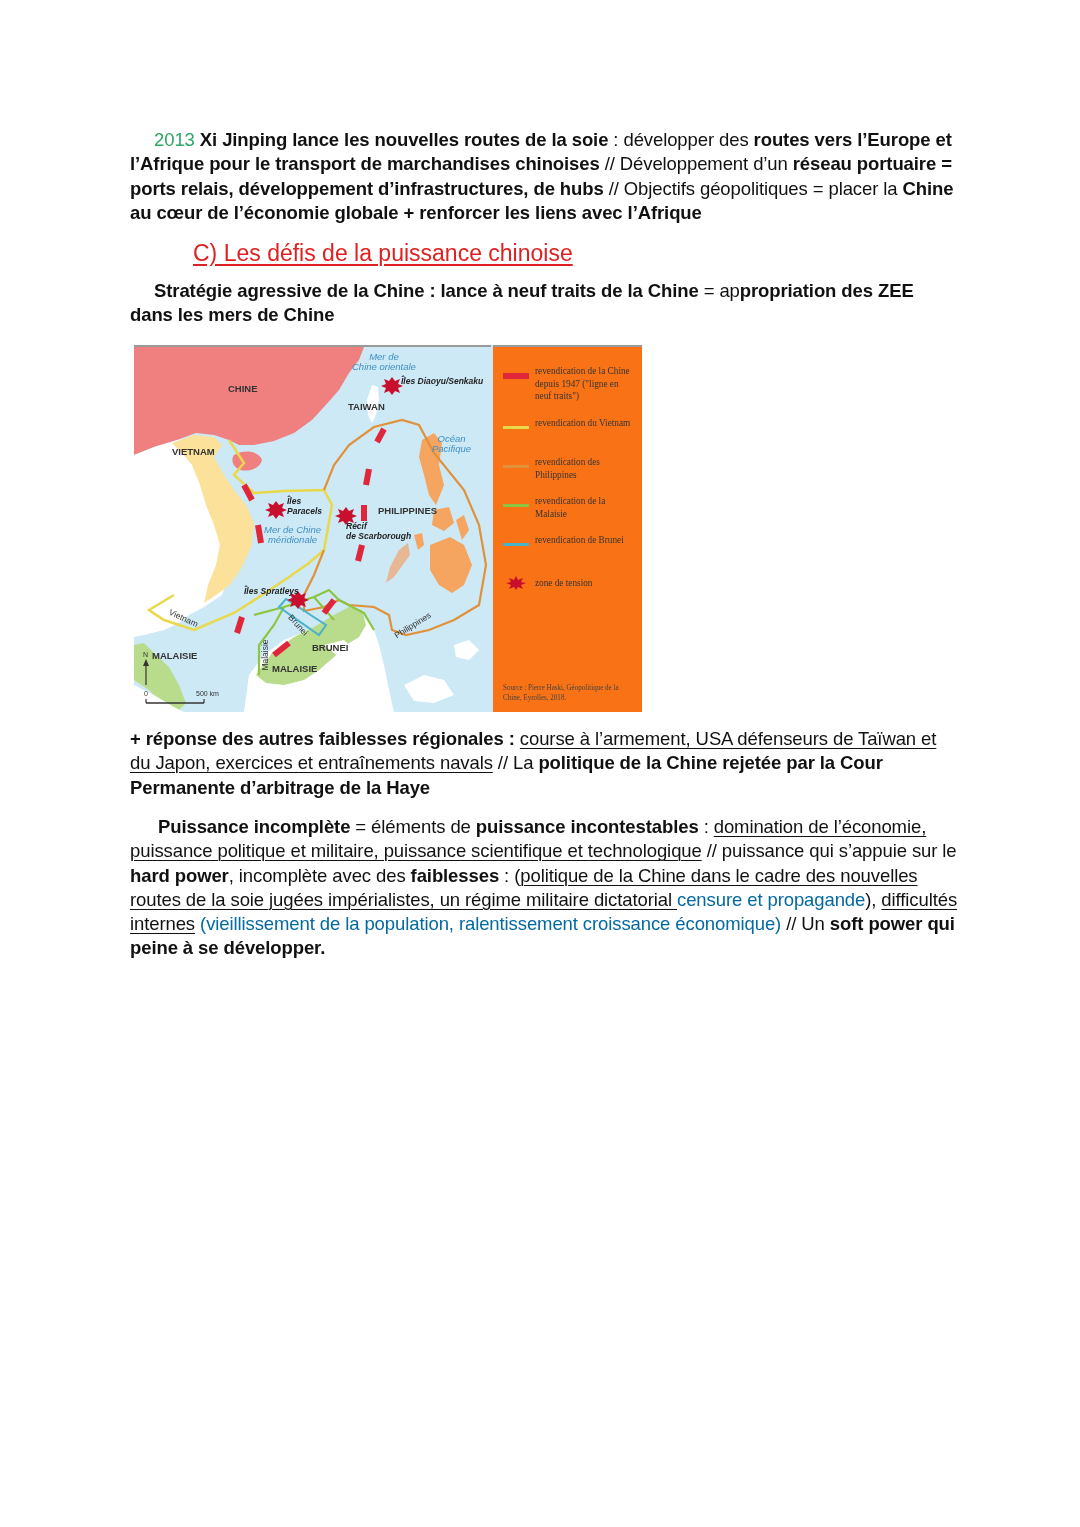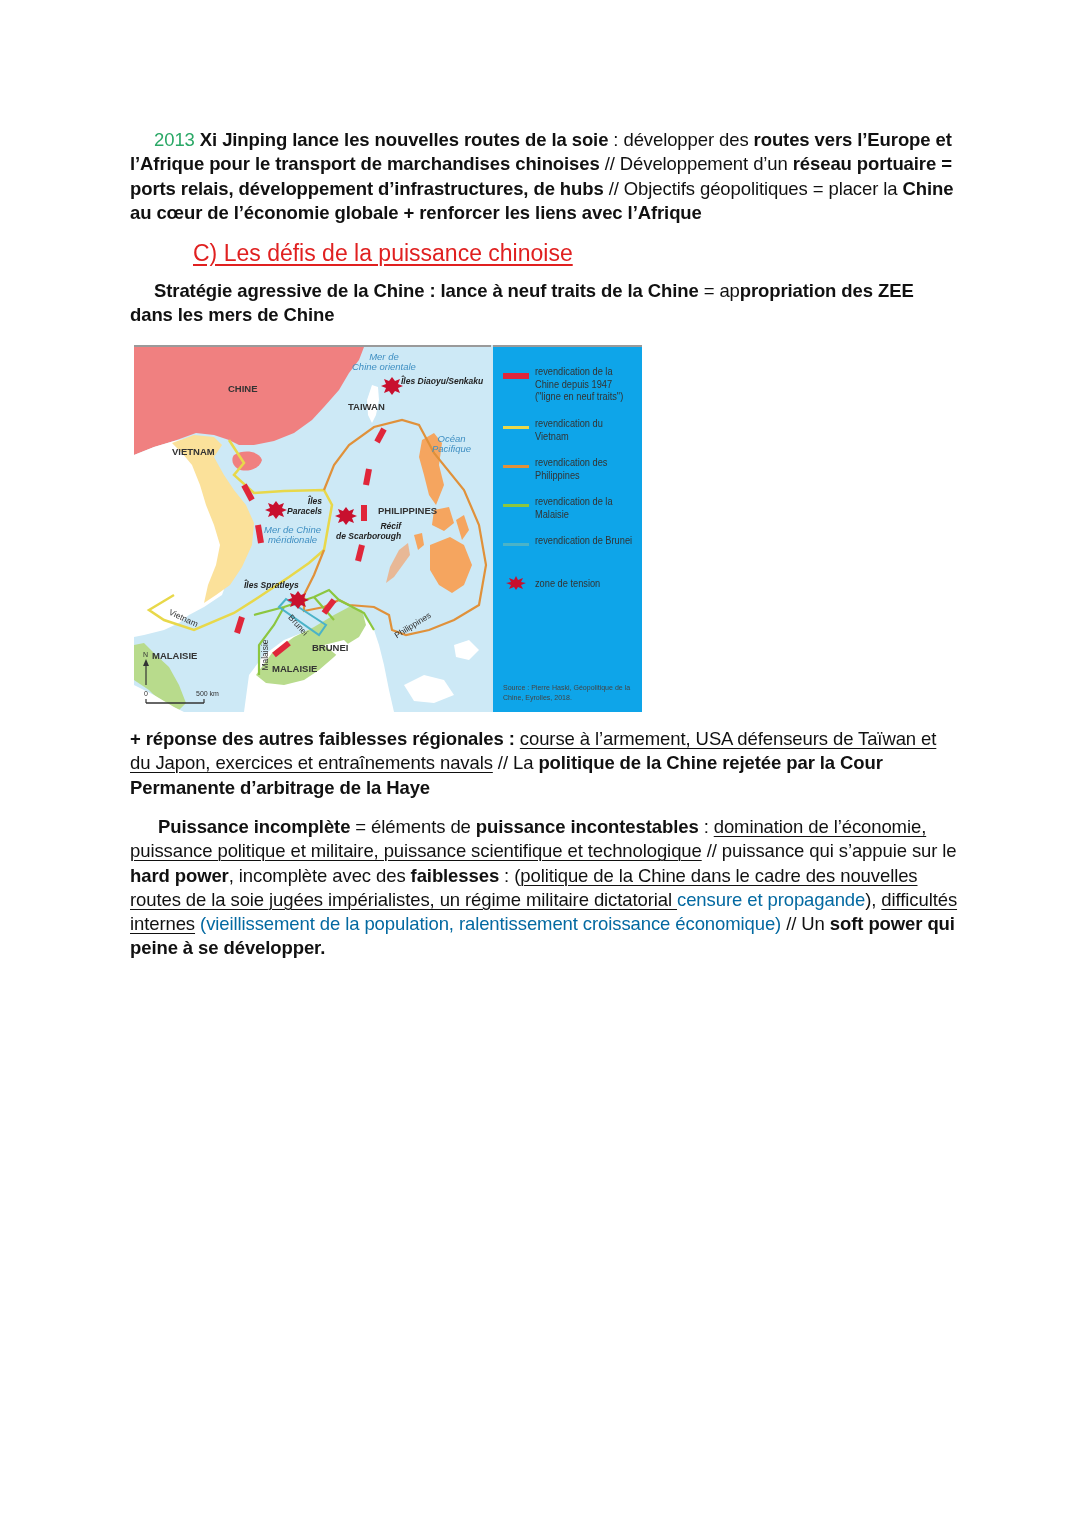--- a/index.html
+++ b/index.html
@@ -24,31 +24,31 @@
       color: #e02020; font-size: 23px; line-height: 24px;
       text-decoration: underline; text-underline-offset: 3px;
     }
     .map {
       position: absolute; left: 134px; top: 345px; width: 506px; height: 367px;
       background: #ffffff;
     }
     .map svg { position: absolute; left: 0; top: 0; }
     .legend {
       position: absolute; left: 357px; top: 0; width: 149px; height: 367px;
-      background: #0ea5e9; border-left: 2px solid #cfe7f2;
-      font-family: Liberation Sans, sans-serif;
+      background: #f97316; border-left: 2px solid #cfe7f2;
+      font-family: Liberation Serif, serif;
     }
     .legend-top { position: absolute; left: 0; top: 0; width: 149px; height: 2px; background: #9a9a9a; }
     .leg-item { position: absolute; left: 10px; font-size: 10.5px; line-height: 12.5px; color: #333; }
     .leg-item .swatch { position: absolute; left: 0; top: 5px; width: 26px; height: 3px; }
     .leg-item .txt { position: absolute; left: 32px; top: -4px; width: 112px; transform: scaleX(0.88); transform-origin: left top; }
     .leg-source { position: absolute; left: 10px; top: 338px; width: 150px; font-size: 8px; line-height: 10px; color: #444; transform: scaleX(0.88); transform-origin: left top; }
     .maplabel { position: absolute; font-size: 9.5px; font-weight: bold; color: #333; white-space: nowrap; }
     .sea { position: absolute; font-size: 9.5px; font-style: italic; color: #3f8fc2; text-align: center; line-height: 10px; white-space: nowrap; }
-    .place { position: absolute; font-size: 8.5px; font-weight: bold; font-style: italic; color: #222; line-height: 10px; white-space: nowrap; text-align: right; }
+    .place { position: absolute; font-size: 8.5px; font-weight: bold; font-style: italic; color: #222; line-height: 10px; white-space: nowrap; }
   </style>
 </head>
 <body>
 
 <div class="page">
 
   <p class="para" style="top:128px; margin:0;"><span class="indent"></span><span class="green">2013</span> <b>Xi Jinping lance les nouvelles routes de la soie</b><span> : développer des </span><b>routes vers l’Europe et l’Afrique pour le transport de marchandises chinoises</b><span> // Développement d’un </span><b>réseau portuaire = ports relais, développement d’infrastructures, de hubs</b><span> // Objectifs géopolitiques = placer la </span><b>Chine au cœur de l’économie globale + renforcer les liens avec l’Afrique</b></p>
 
   <div class="heading">C) Les défis de la puissance chinoise</div>
 
@@ -131,22 +131,22 @@
     <div class="maplabel" style="left:18px; top:305px;">MALAISIE</div>
     <div class="maplabel" style="left:138px; top:318px;">MALAISIE</div>
     <div class="maplabel" style="left:178px; top:297px;">BRUNEI</div>
 
     <div class="sea" style="left:218px; top:7px;"><span>Mer de</span><br><span>Chine orientale</span></div>
     <div class="sea" style="left:298px; top:89px;"><span>Océan</span><br><span>Pacifique</span></div>
     <div class="sea" style="left:130px; top:180px;"><span>Mer de Chine</span><br><span>méridionale</span></div>
 
     <div class="place" style="left:267px; top:31px;">Îles Diaoyu/Senkaku</div>
     <div class="place" style="left:153px; top:151px;"><span>Îles</span><br><span>Paracels</span></div>
-    <div class="place" style="left:202px; top:176px;"><span>Récif</span><br><span>de Scarborough</span></div>
-    <div class="place" style="left:110px; top:235px;">Îles Spratleys</div>
+    <div class="place" style="left:212px; top:176px;"><span>Récif</span><br><span>de Scarborough</span></div>
+    <div class="place" style="left:110px; top:241px;">Îles Spratleys</div>
 
     <div class="sea" style="left:34px; top:268px; color:#333; font-style:normal; font-size:8.5px; transform:rotate(25deg);">Vietnam</div>
     <div class="sea" style="left:152px; top:275px; color:#333; font-style:normal; font-size:8.5px; transform:rotate(48deg);">Brunei</div>
     <div class="sea" style="left:115px; top:305px; color:#333; font-style:normal; font-size:8.5px; transform:rotate(-90deg);">Malaisie</div>
     <div class="sea" style="left:258px; top:275px; color:#333; font-style:normal; font-size:8.5px; transform:rotate(-32deg);">Philippines</div>
 
     <div class="maplabel" style="left:9px; top:306px; font-size:7px; font-weight:normal;">N</div>
     <div class="maplabel" style="left:10px; top:345px; font-size:7px; font-weight:normal;">0</div>
     <div class="maplabel" style="left:62px; top:345px; font-size:7px; font-weight:normal;">500 km</div>
 

